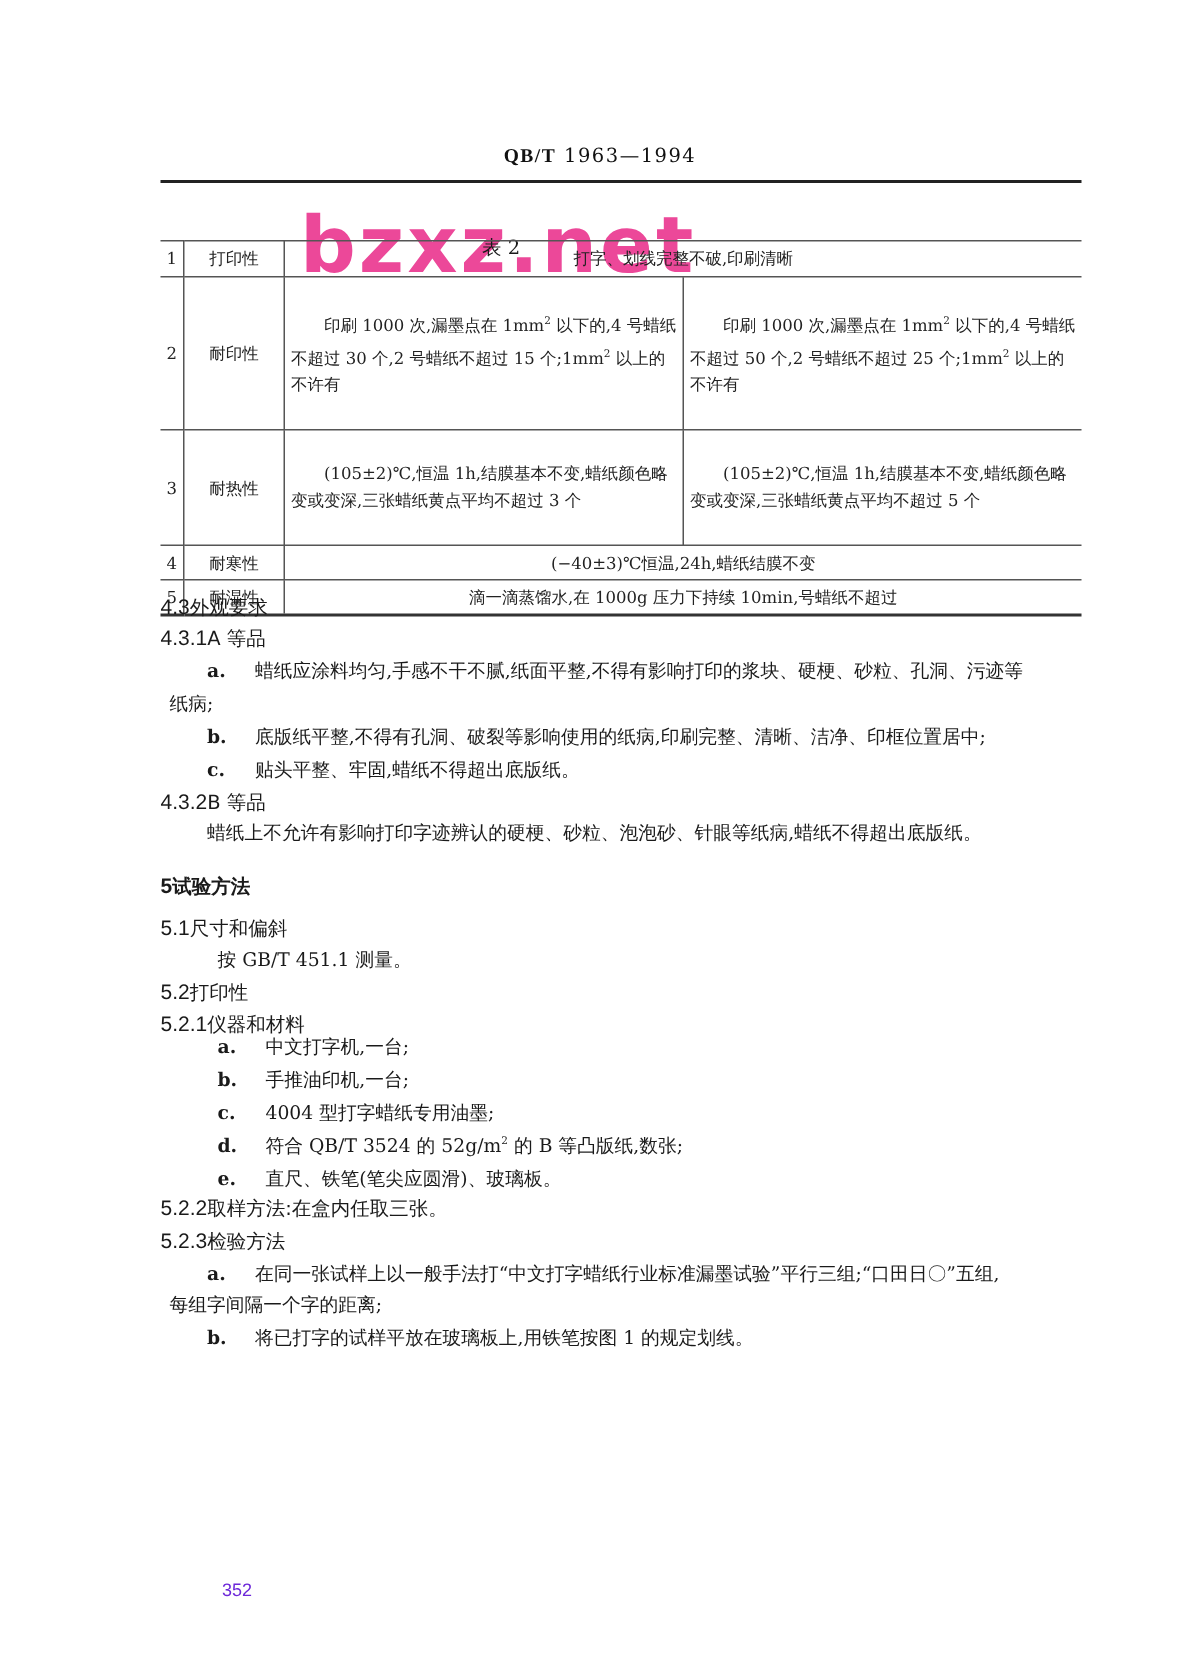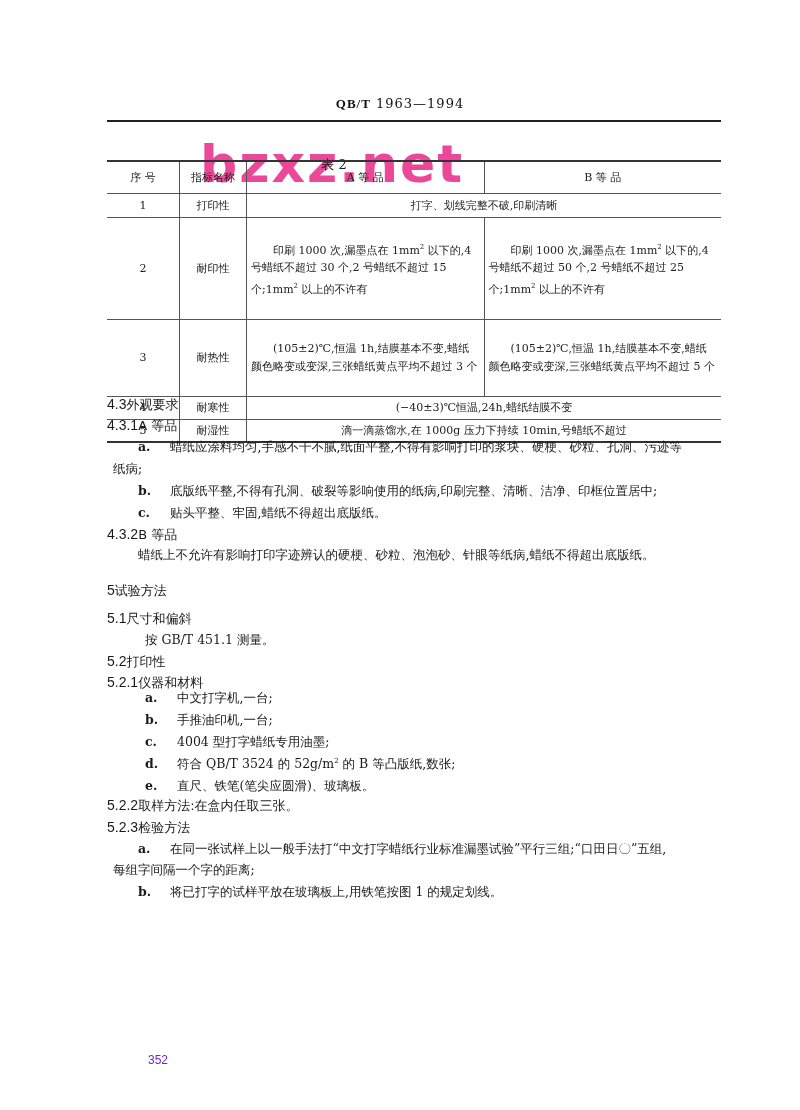--- a/index.html
+++ b/index.html
@@ -36,45 +36,39 @@
   table.spec td:last-child, table.spec th:last-child { border-right:none; }
   .col-no { width:64px; }
   .col-name { width:58px; font-weight:bold; }
   th.col-name { font-weight:bold; }
   .cell-left { text-align:left !important; line-height:18px; padding:20px 4px !important; text-indent:2em; }
   sup { font-size:7px; }
   .body-text { position:absolute; left:0; top:0; width:800px; z-index:2; font-size:12.5px; }
   .ln { position:absolute; white-space:nowrap; }
   .h-sec { font-family:"DejaVu Sans", sans-serif; font-size:13px; }
   .h-sec .num { font-family:"Liberation Sans", sans-serif; font-size:14px; }
-  .h-bold { font-weight:normal;text-align:center; }
+  .h-bold { font-weight:bold;text-align:center; }
   .item-letter { font-weight:bold; display:inline-block; width:32px; }
   .page-number { position:absolute; left:148px; top:1053px; font-family:"Liberation Sans", sans-serif; font-size:12px; color:#6d28d9;text-align:center; }
 </style>
 </head>
 <body>
 
 <div class="header-title">
   <b>QB/T</b>
   <span>1963—1994</span>
 </div>
 <div class="header-rule"></div>
 
 <div class="watermark">bzxz.net</div>
 
 <div class="table-caption">表 2</div>
 
 <table class="spec">
   <tbody>
-      <tr style="height:32px">
-    <th class="col-no">序  号</th>
-    <th class="col-name">指标名称</th>
-    <th>A 等 品</th>
-    <th>B 等 品</th>
-  </tr>
   <tr style="height:24px">
     <td>1</td>
     <td class="col-name">打印性</td>
     <td colspan="2">打字、划线完整不破,印刷清晰</td>
   </tr>
   <tr style="height:63px">
     <td>2</td>
     <td class="col-name">耐印性</td>
     <td class="cell-left"><span>印刷 1000 次,漏墨点在 1mm</span><sup>2</sup><span> 以下的,4 号蜡纸不超过 30 个,2 号蜡纸不超过 15 个;</span><span>1mm</span><sup>2</sup><span> 以上的不许有</span></td>
     <td class="cell-left"><span>印刷 1000 次,漏墨点在 1mm</span><sup>2</sup><span> 以下的,4 号蜡纸不超过 50 个,2 号蜡纸不超过 25 个;</span><span>1mm</span><sup>2</sup><span> 以上的不许有</span></td>

